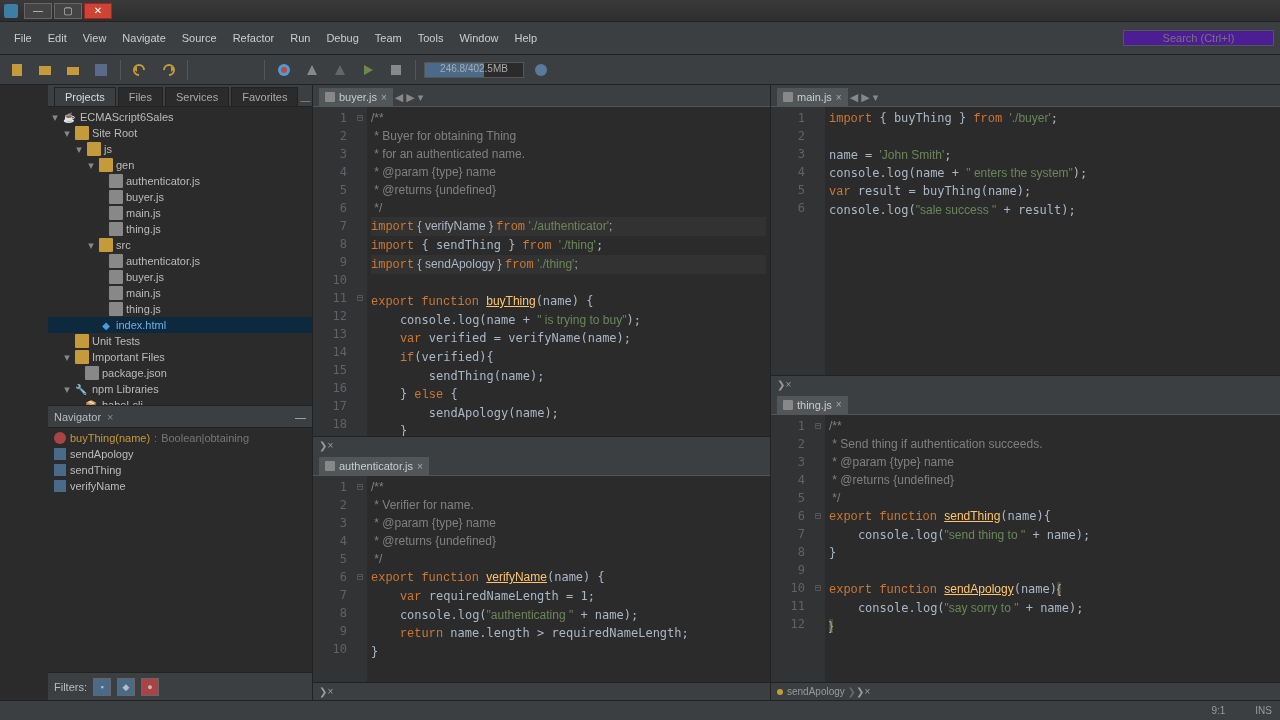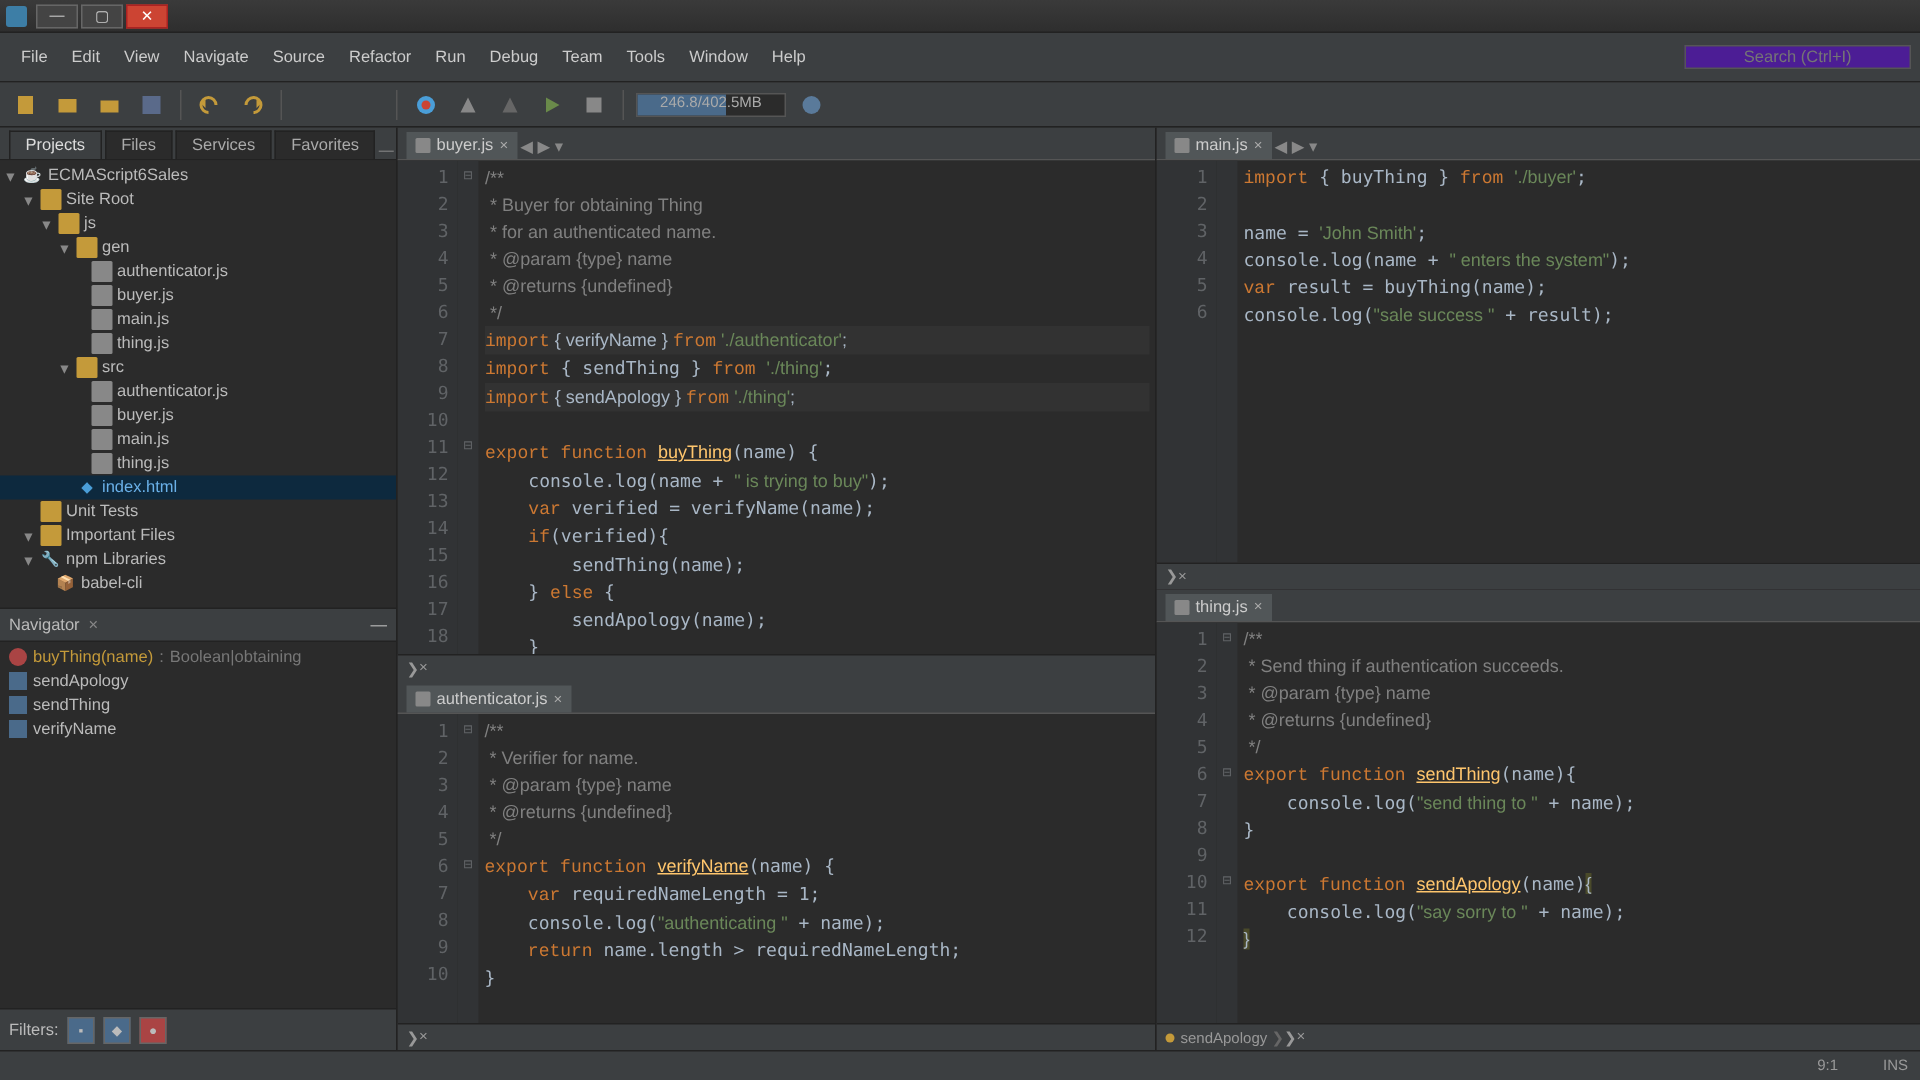--- a/index.html
+++ b/index.html
@@ -16,21 +16,21 @@
 .menubar span { padding:2px 8px; cursor:pointer; }
 .menubar .spacer { flex:1; }
 .searchbox { background:#4c1d95; border:1px solid #555; padding:1px 6px; font-size:11px; color:#888; width:151px;text-align:center; }
 .toolbar { height:30px; background:#3c3f41; display:flex; align-items:center; padding:0 6px; gap:6px; border-bottom:1px solid #222; }
 .tbtn { width:22px; height:22px; display:flex; align-items:center; justify-content:center; border-radius:2px; cursor:pointer; }
 .tsep { width:1px; height:20px; background:#555; margin:0 2px; }
 .memory { width:100px; height:16px; background:#2b2b2b; border:1px solid #555; font-size:10px; display:flex; justify-content:center; color:#aaa; position:relative; }
 .memory::before { content:""; position:absolute; left:0; top:0; bottom:0; width:60%; background:#4a6a8a; }
 .memory span { position:relative; z-index:1; }
 .main { flex:1; display:flex; overflow:hidden; }
-.left { width:265px; display:flex; flex-direction:column; border-right:1px solid #222; }
+.left { width:265px; display:flex; flex-direction:column; border-right:1px solid #222;margin-left:48px; }
 .center { flex:1; display:flex; flex-direction:column; }
 .right { width:510px; display:flex; flex-direction:column; border-left:1px solid #222; }
 .pane-tabs { height:22px; background:#3c3f41; display:flex; align-items:flex-end; border-bottom:1px solid #222; padding:0 4px; }
 .ptab { padding:3px 10px; background:#2b2b2b; margin-left:2px; color:#aaa; border:1px solid #222; border-bottom:none; cursor:pointer; font-size:11px; }
 .ptab.active { background:#3c3f41; color:#ddd; }
 .pane-tabs .spacer { flex:1; }
 .pane-tabs .controls { color:#888; padding:0 2px; cursor:pointer; font-size:10px; }
 .tree { flex:1; background:#2b2b2b; overflow:auto; padding:2px 0; }
 .tree-item { padding:1px 4px; display:flex; align-items:center; white-space:nowrap; cursor:pointer; color:#bbb; }
 .tree-item.selected { background:#0d293e; color:#fff; }
@@ -256,20 +256,24 @@
         <div class="tree-item" style="padding-left:14px">
             <span class="exp"></span>
             <span class="ticon ti-folder"></span>
             <span>Unit Tests</span>
           </div>
         <div class="tree-item" style="padding-left:14px">
             <span class="exp">▾</span>
             <span class="ticon ti-folder"></span>
             <span>Important Files</span>
           </div>
+        <div class="tree-item" style="padding-left:34px">
+            <span class="ticon ti-js"></span>
+            <span>package.json</span>
+          </div>
         <div class="tree-item" style="padding-left:14px">
             <span class="exp">▾</span>
             <span class="ticon ti-wrench">🔧</span>
             <span>npm Libraries</span>
           </div>
         <div class="tree-item" style="padding-left:34px">
             <span class="ticon">📦</span>
             <span>babel-cli</span>
           </div>
 

